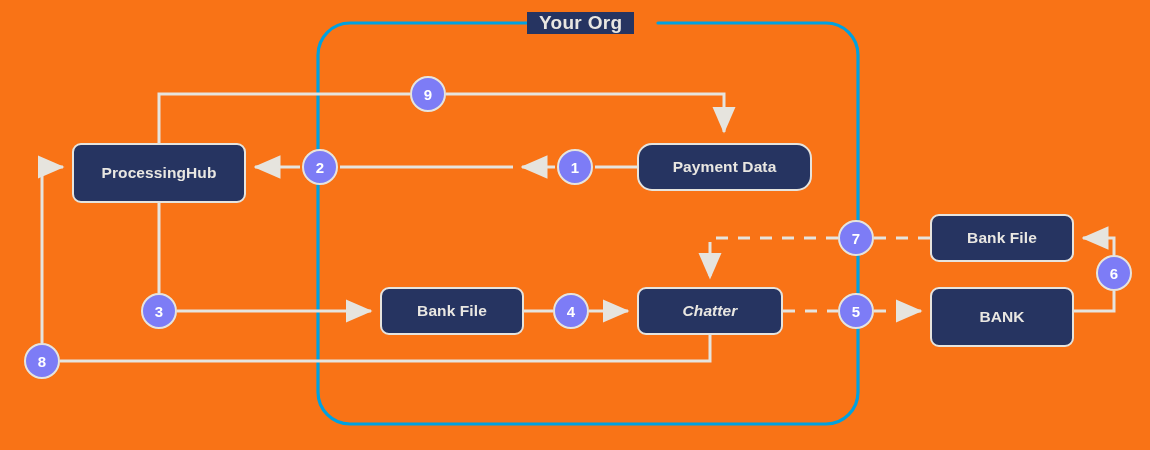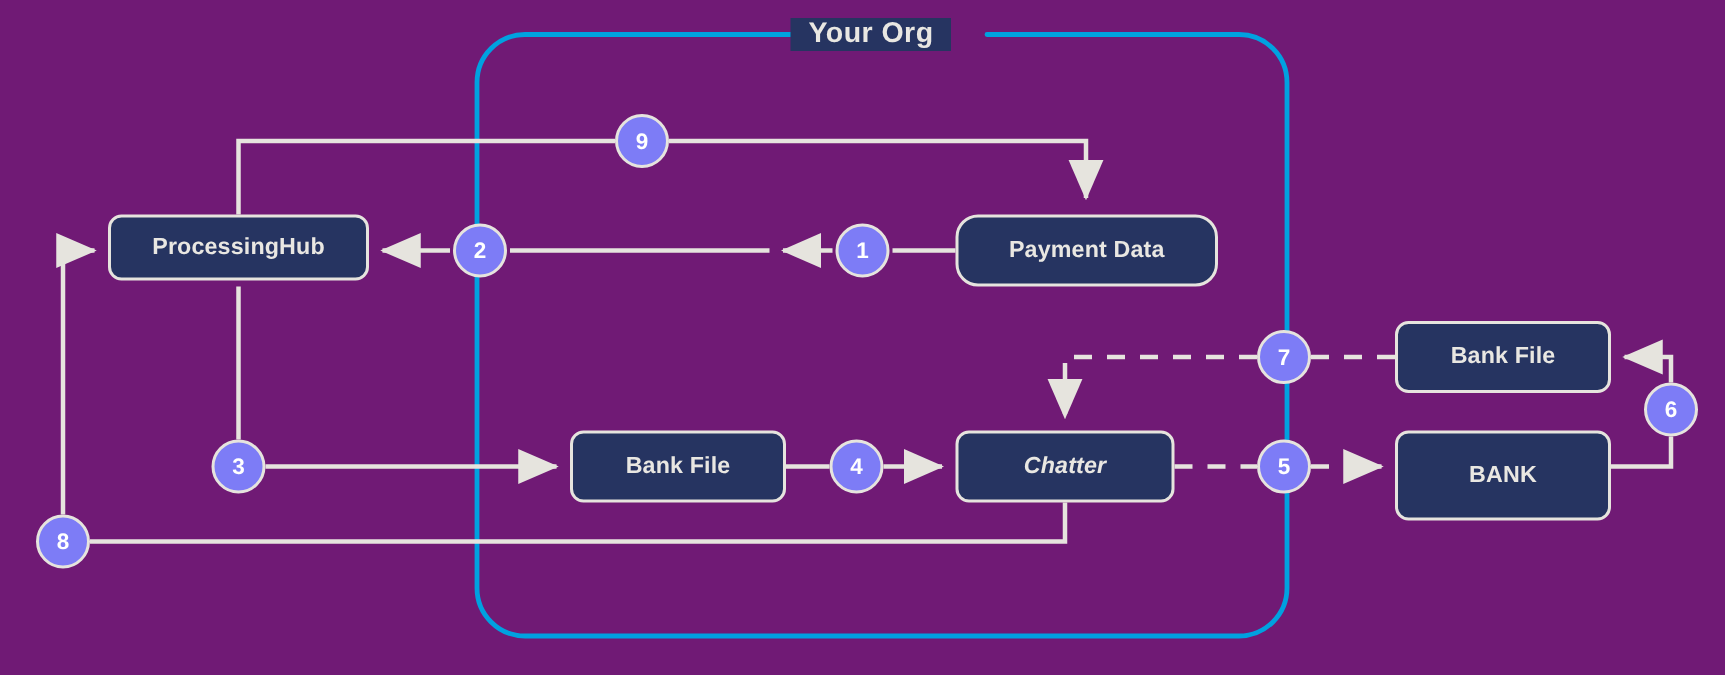--- a/index.html
+++ b/index.html
@@ -4,21 +4,21 @@
 <style>
   html, body {
     margin: 0;
     padding: 0;
     background: #263461;
   }
   #canvas {
     position: relative;
     width: 1150px;
     height: 450px;
-    background: #701a75;
+    background: #f97316;
     overflow: hidden;
     font-family: "Liberation Sans", sans-serif;
   }
   #diagram-svg {
     position: absolute;
     left: 0;
     top: 0;
     width: 1150px;
     height: 450px;
   }
@@ -126,21 +126,21 @@
     </g>
 
     <g>
       <path d="M 710,335 L 710,361 L 60,361" fill="none" stroke="#e6e4de" stroke-width="3"></path>
       <path d="M 42,343 L 42,167 L 63,167" fill="none" stroke="#e6e4de" stroke-width="3" marker-end="url(#arrow-right)"></path>
     </g>
   </svg>
 
   <div class="org-title" style="left:527px; top:12px;">Your Org</div>
 
-  <div class="node-box" style="left:72px; top:143px; width:174px; height:44px;">
+  <div class="node-box" style="left:72px; top:143px; width:174px; height:60px;">
     <span>ProcessingHub</span>
   </div>
 
 
   <div class="node-box" style="left:637px; top:143px; width:175px; height:48px;border-radius:15px;">
     <span>Payment Data</span>
   </div>
 
   <div class="node-box" style="left:380px; top:287px; width:144px; height:48px;">
     <span>Bank File</span>

